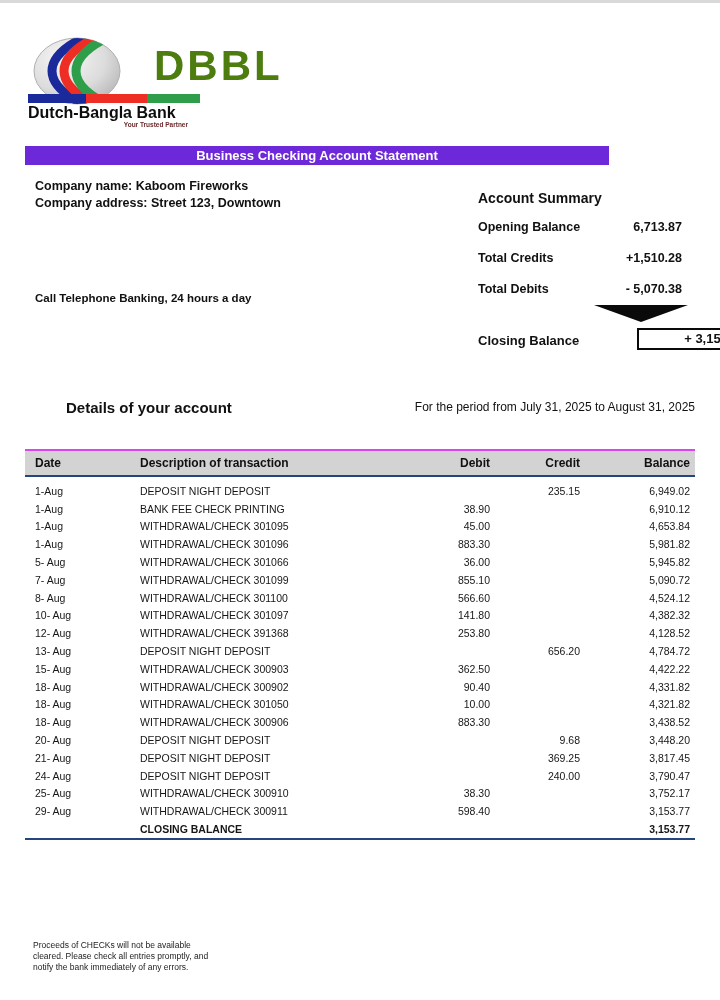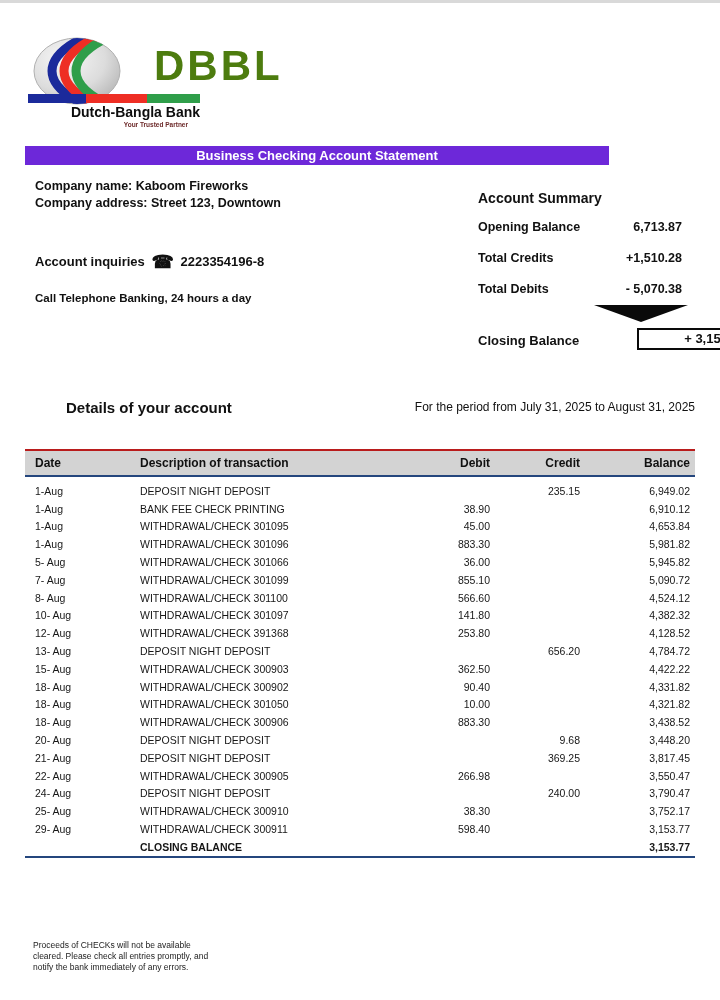--- a/index.html
+++ b/index.html
@@ -13,22 +13,22 @@
   
   .logo-row{left:30px;top:34px;width:360px;height:72px;}
   .logo-oval{position:absolute;left:3px;top:2px;}
   .dbbl-word{
     position:absolute;left:124px;top:8px;font-size:42px;font-weight:bold;
     letter-spacing:3px;color:#4d7c0f;
   }
   .tricolor{left:28px;top:94px;width:172px;height:9px;display:flex;}
   .tricolor .seg{height:100%;}
   .bank-name{
-    left:28px;top:104px;width:172px;text-align:right;
-    font-size:14px;font-weight:bold;color:#0d0d0d;
+    left:28px;top:104px;width:172px;text-align:left;
+    font-size:16px;font-weight:bold;color:#0d0d0d;
   }
   .tagline{
     left:28px;top:121px;width:160px;text-align:right;
     font-size:6.5px;font-weight:bold;color:#6d2a2a;
   }
 
   
   .title-bar{
     left:25px;top:146px;width:584px;height:19px;background:#6d28d9;
     color:#fff;font-weight:bold;font-size:13px;text-align:center;line-height:19px;
@@ -65,21 +65,21 @@
     position:absolute;left:25px;top:449px;width:670px;border-collapse:collapse;
     table-layout:fixed;font-size:10.5px;
   }
   .tx-table col.c-date{width:105px;}
   .tx-table col.c-desc{width:290px;}
   .tx-table col.c-debit{width:90px;}
   .tx-table col.c-credit{width:90px;}
   .tx-table col.c-balance{width:95px;}
   .tx-table thead th{
     background:#d3d3d3;height:24px;font-size:12px;font-weight:bold;text-align:left;
-    border-top:2px solid #b91c1c;border-bottom:2px solid #24467d;padding:0;
+    border-top:2px solid #d946ef;border-bottom:2px solid #24467d;padding:0;
   }
   .tx-table thead th.num{text-align:right;}
   .tx-table th.h-date{padding-left:10px;}
   .tx-table th.h-desc{padding-left:10px;}
   .tx-table th.h-debit,.tx-table td.cell-debit{text-align:right;padding-right:20px;}
   .tx-table th.h-credit,.tx-table td.cell-credit{text-align:right;padding-right:20px;}
   .tx-table th.h-balance,.tx-table td.cell-balance{text-align:right;padding-right:5px;}
   .tx-table tbody td{height:17.8px;padding:0;vertical-align:middle;color:#161616;}
   .tx-table td.cell-date{padding-left:10px;}
   .tx-table td.cell-desc{padding-left:10px;}
@@ -149,25 +149,20 @@
   <div class="sum-value" style="top:251px">+1,510.28</div>
 
   <div class="sum-label" style="top:282px">Total Debits</div>
   <div class="sum-value" style="top:282px">- 5,070.38</div>
 
   <div class="abs down-arrow"></div>
 
   <div class="abs closing-label">Closing Balance</div>
   <div class="abs closing-box">+ 3,153.77</div>
 
-  <div class="abs inquiries">
-    <span>Account inquiries</span>
-    <span class="phone-glyph">☎</span>
-    <span>2223354196-8</span>
-  </div>
   <div class="abs telebank">Call Telephone Banking, 24 hours a day</div>
 
   <div class="abs details-title">Details of your account</div>
   <div class="abs period">For the period from July 31, 2025 to August 31, 2025</div>
 
   <table class="tx-table">
     <colgroup>
       <col class="c-date">
         <col class="c-desc">
         <col class="c-debit">
@@ -290,27 +285,20 @@
           <td class="cell-balance">3,448.20</td>
         </tr>
         <tr>
           <td class="cell-date">21- Aug</td>
           <td class="cell-desc">DEPOSIT NIGHT DEPOSIT</td>
           <td class="cell-debit"></td>
           <td class="cell-credit">369.25</td>
           <td class="cell-balance">3,817.45</td>
         </tr>
         <tr>
-          <td class="cell-date">22- Aug</td>
-          <td class="cell-desc">WITHDRAWAL/CHECK 300905</td>
-          <td class="cell-debit">266.98</td>
-          <td class="cell-credit"></td>
-          <td class="cell-balance">3,550.47</td>
-        </tr>
-        <tr>
           <td class="cell-date">24- Aug</td>
           <td class="cell-desc">DEPOSIT NIGHT DEPOSIT</td>
           <td class="cell-debit"></td>
           <td class="cell-credit">240.00</td>
           <td class="cell-balance">3,790.47</td>
         </tr>
         <tr>
           <td class="cell-date">25- Aug</td>
           <td class="cell-desc">WITHDRAWAL/CHECK 300910</td>
           <td class="cell-debit">38.30</td>

